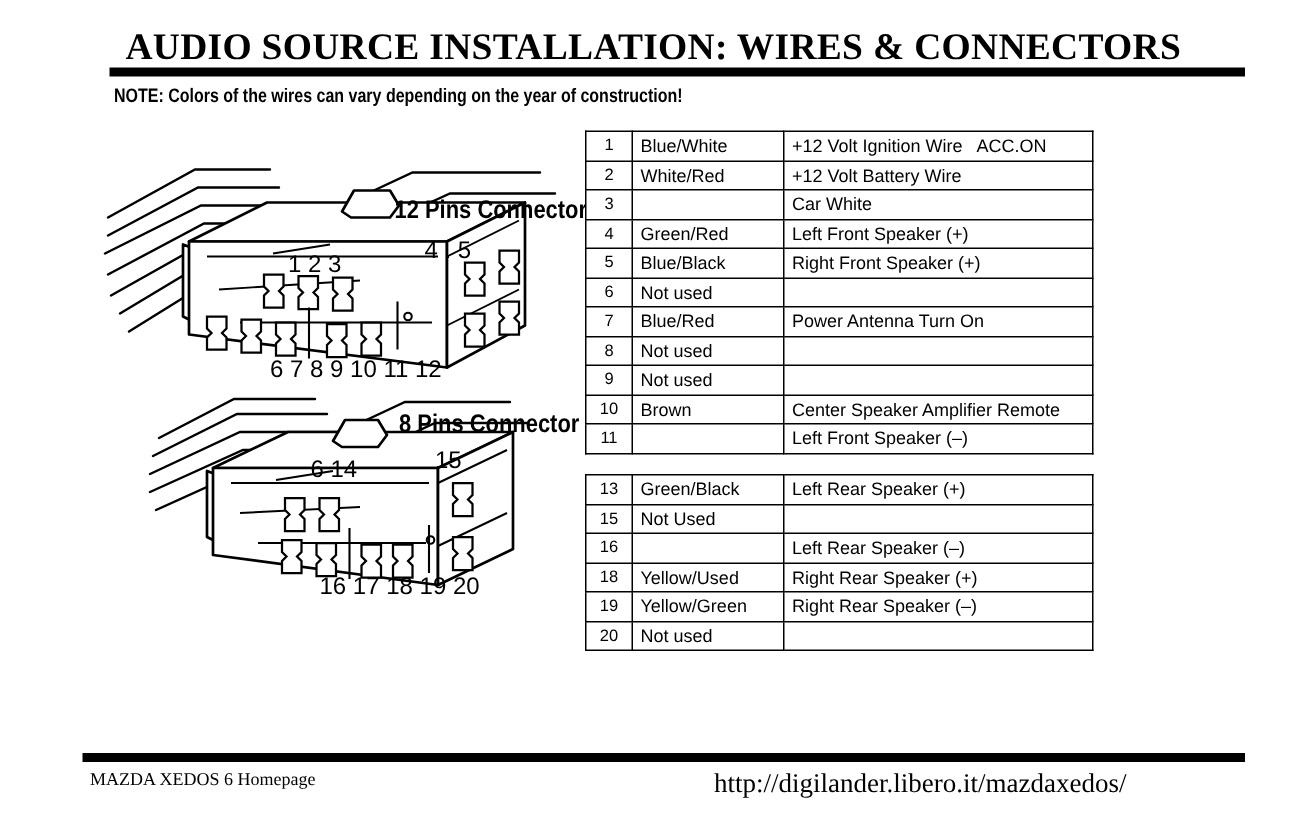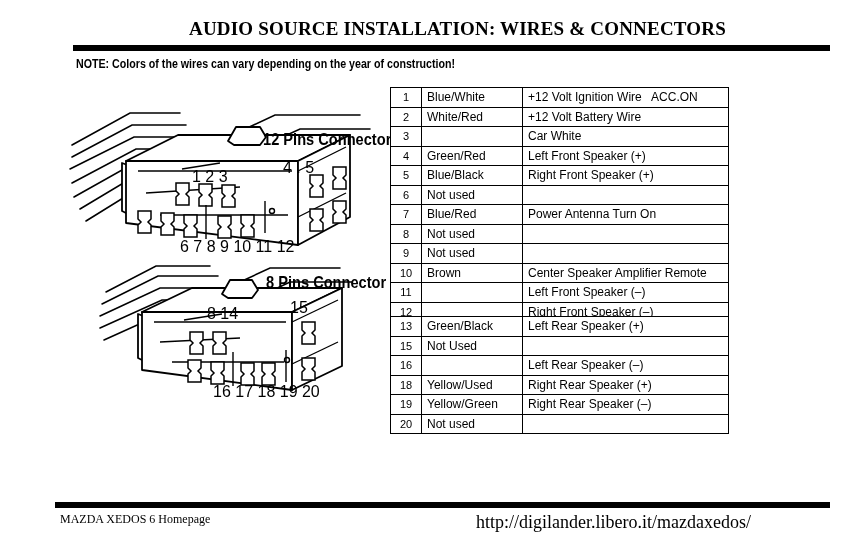--- a/index.html
+++ b/index.html
@@ -12,27 +12,27 @@
     height: 546px;
     position: relative;
     overflow: hidden;
     font-family: "Liberation Serif", serif;
     color: #000000;
   }
 
   
   #page-title {
     position: absolute;
-    left: 79px;
+    left: 57px;
     top: 18px;
     width: 757px;
     text-align: center;
     font-family: "Liberation Serif", serif;
     font-weight: bold;
-    font-size: 19px;
+    font-size: 25px;
     letter-spacing: 0.2px;
     white-space: nowrap;
   }
   #title-rule {
     position: absolute;
     left: 73px;
     top: 45px;
     width: 757px;
     height: 6px;
     background: #000000;
@@ -251,21 +251,21 @@
     </g>
     <g fill="none" stroke="#000" stroke-width="1.4">
       <path d="M173 90 L173 124"></path>
       <path d="M226 88 L226 120"></path>
       <circle cx="227" cy="98" r="2.5"></circle>
     </g>
   </svg>
 </div>
 
 <div class="conn-label" id="label-8pin">8 Pins Connector</div>
-<div class="pin-nums" style="left:207px; top:305px;">8 14</div>
+<div class="pin-nums" style="left:207px; top:305px;">6 14</div>
 <div class="pin-nums" style="left:290px; top:299px;">15</div>
 <div class="pin-nums" style="left:213px; top:383px;">16 17  18  19  20</div>
 
 <table class="pin-table" id="table-12pin">
   <tbody>
       <tr>
         <td class="col-num">1</td>
         <td class="col-color">Blue/White</td>
         <td class="col-func">+12 Volt Ignition Wire   ACC.ON</td>
       </tr>
@@ -312,25 +312,20 @@
       <tr>
         <td class="col-num">10</td>
         <td class="col-color">Brown</td>
         <td class="col-func">Center Speaker Amplifier Remote</td>
       </tr>
       <tr>
         <td class="col-num">11</td>
         <td class="col-color"></td>
         <td class="col-func">Left Front Speaker (–)</td>
       </tr>
-      <tr>
-        <td class="col-num">12</td>
-        <td class="col-color"></td>
-        <td class="col-func">Right Front Speaker (–)</td>
-      </tr>
     </tbody>
 </table>
 
 <table class="pin-table" id="table-8pin">
   <tbody>
       <tr>
         <td class="col-num">13</td>
         <td class="col-color">Green/Black</td>
         <td class="col-func">Left Rear Speaker (+)</td>
       </tr>

